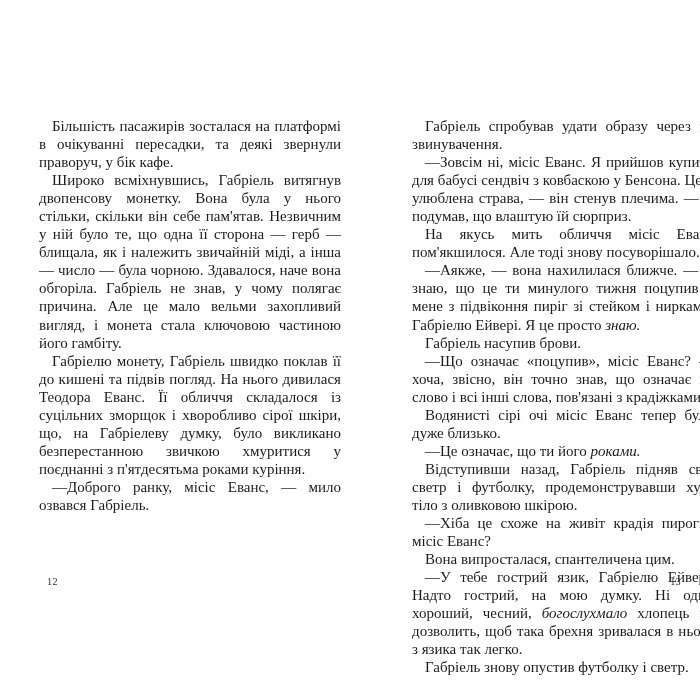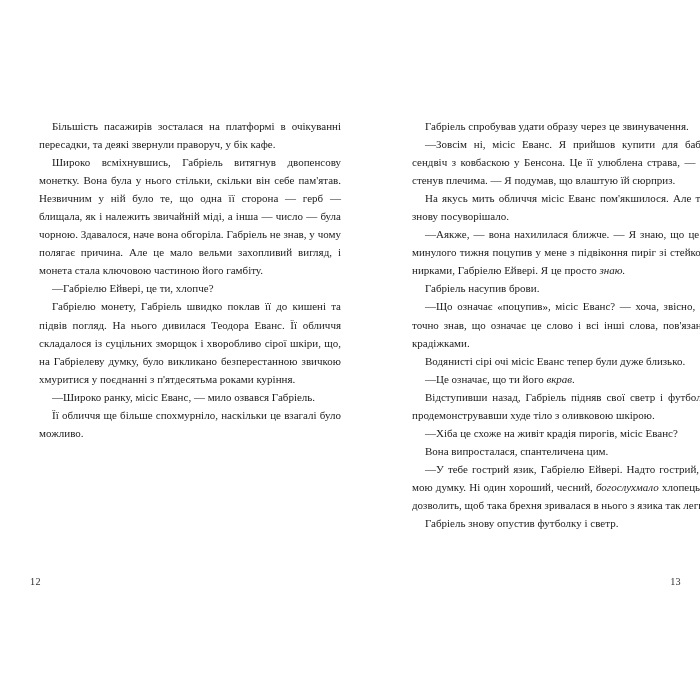--- a/index.html
+++ b/index.html
@@ -28,21 +28,21 @@
     height: 700px;
     background: #ffffff;
   }
 
   .page-left  { left: 0px;   width: 350px; }
   .page-right { left: 362px; width: 350px; }
 
   .text-column {
     position: absolute;
     top: 117px;
-    font-size: 11px;
+    font-size: 15px;
     line-height: 18.05px;
     text-align: justify;
     text-justify: inter-word;
     color: #1b1b1b;
     -webkit-font-smoothing: antialiased;
   }
 
   .page-left .text-column {
     left: 39px;
     width: 302px;
@@ -68,50 +68,48 @@
 
   .folio {
     position: absolute;
     bottom: 112px;
     font-size: 10.2px;
     line-height: 12px;
     color: #303030;
     letter-spacing: 0.3px;
   }
 
-  .page-left .folio  { left: 30px;  text-align: left; }
+  .page-left .folio  { left: 47px;  text-align: left; }
   .page-right .folio { right: 31px; text-align: center; }
 </style>
 </head>
 <body>
 
 <div class="book-spread">
 
   <div class="page page-left">
     <div class="text-column">
       <p class="para">Більшість пасажирів зосталася на платформі в очіку­ванні пересадки, та деякі звернули праворуч, у бік кафе.</p>
       <p class="para">Широко всміхнувшись, Габріель витягнув двопенсо­ву монетку. Вона була у нього стільки, скільки він себе пам'ятав. Незвичним у ній було те, що одна її сторона — герб — блищала, як і належить звичайній міді, а інша — число — була чорною. Здавалося, наче вона обгоріла. Габріель не знав, у чому полягає причина. Але це мало вельми захопливий вигляд, і монета стала ключовою частиною його гамбіту.</p>
-      <p class="para dialogue">—Габріелю Ейвері, це ти, хлопче?</p>
       <p class="para">Габріелю монету, Габріель швидко поклав її до ки­шені та підвів погляд. На нього дивилася Теодора Еванс. Її обличчя складалося із суцільних зморщок і хворобли­во сірої шкіри, що, на Габріелеву думку, було викликано безперестанною звичкою хмуритися у поєднанні з п'ят­десятьма роками куріння.</p>
-      <p class="para dialogue">—Широко ранку, місіс Еванс, — мило озвався Габ­ріель.</p>
-      <p class="para">Її обличчя ще більше спохмурніло, наскільки це вза­галі було можливо.</p>
+      <p class="para dialogue">—Доброго ранку, місіс Еванс, — мило озвався Габ­ріель.</p>
     </div>
     <div class="folio">12</div>
   </div>
 
   <div class="page page-right">
     <div class="text-column">
       <p class="para">Габріель спробував удати образу через це звинува­чення.</p>
       <p class="para dialogue">—Зовсім ні, місіс Еванс. Я прийшов купити для бабу­сі сендвіч з ковбаскою у Бенсона. Це її улюблена стра­ва, — він стенув плечима. — Я подумав, що влаштую їй сюрприз.</p>
       <p class="para">На якусь мить обличчя місіс Еванс пом'якшилося. Але тоді знову посуворішало.</p>
       <p class="para dialogue">—Аякже, — вона нахилилася ближче. — Я знаю, що це ти минулого тижня поцупив у мене з підвіконня пиріг зі стейком і нирками, Габріелю Ейвері. Я це просто <em>знаю.</em></p>
       <p class="para">Габріель насупив брови.</p>
       <p class="para dialogue">—Що означає «поцупив», місіс Еванс? — хоча, звіс­но, він точно знав, що означає це слово і всі інші слова, пов'язані з крадіжками.</p>
       <p class="para">Водянисті сірі очі місіс Еванс тепер були дуже близько.</p>
-      <p class="para dialogue">—Це означає, що ти його <em>вкрав.</em></p>
+      <p class="para dialogue">—Це означає, що ти його <em>роками.</em></p>
       <p class="para">Відступивши назад, Габріель підняв свої светр і фут­болку, продемонструвавши худе тіло з оливковою шкі­рою.</p>
       <p class="para dialogue">—Хіба це схоже на живіт крадія пирогів, місіс Еванс?</p>
       <p class="para">Вона випросталася, спантеличена цим.</p>
       <p class="para dialogue">—У тебе гострий язик, Габріелю Ейвері. Надто гост­рий, на мою думку. Ні один хороший, чесний, <em>богослух­мало</em> хлопець не дозволить, щоб така брехня зривалася в нього з язика так легко.</p>
       <p class="para">Габріель знову опустив футболку і светр.</p>
     </div>
     <div class="folio">13</div>
   </div>
 
 </div>

